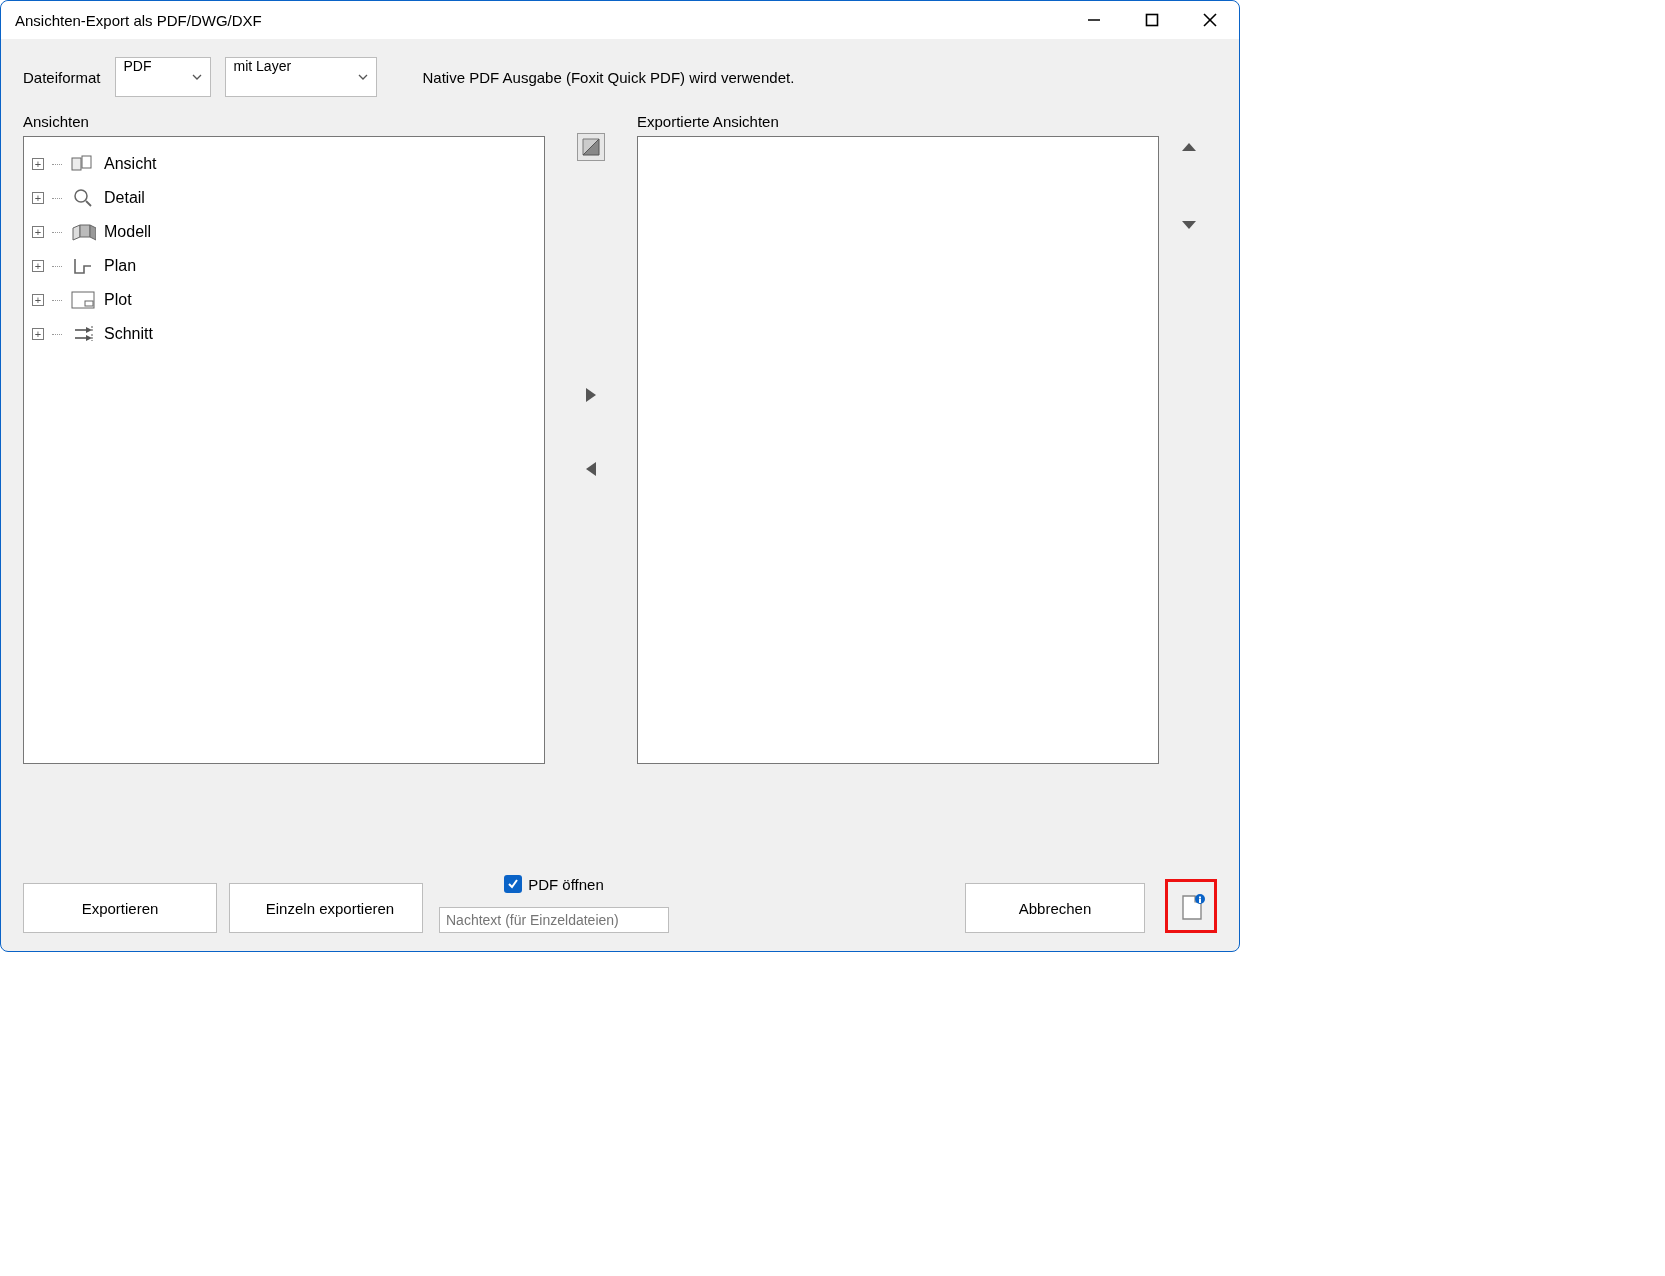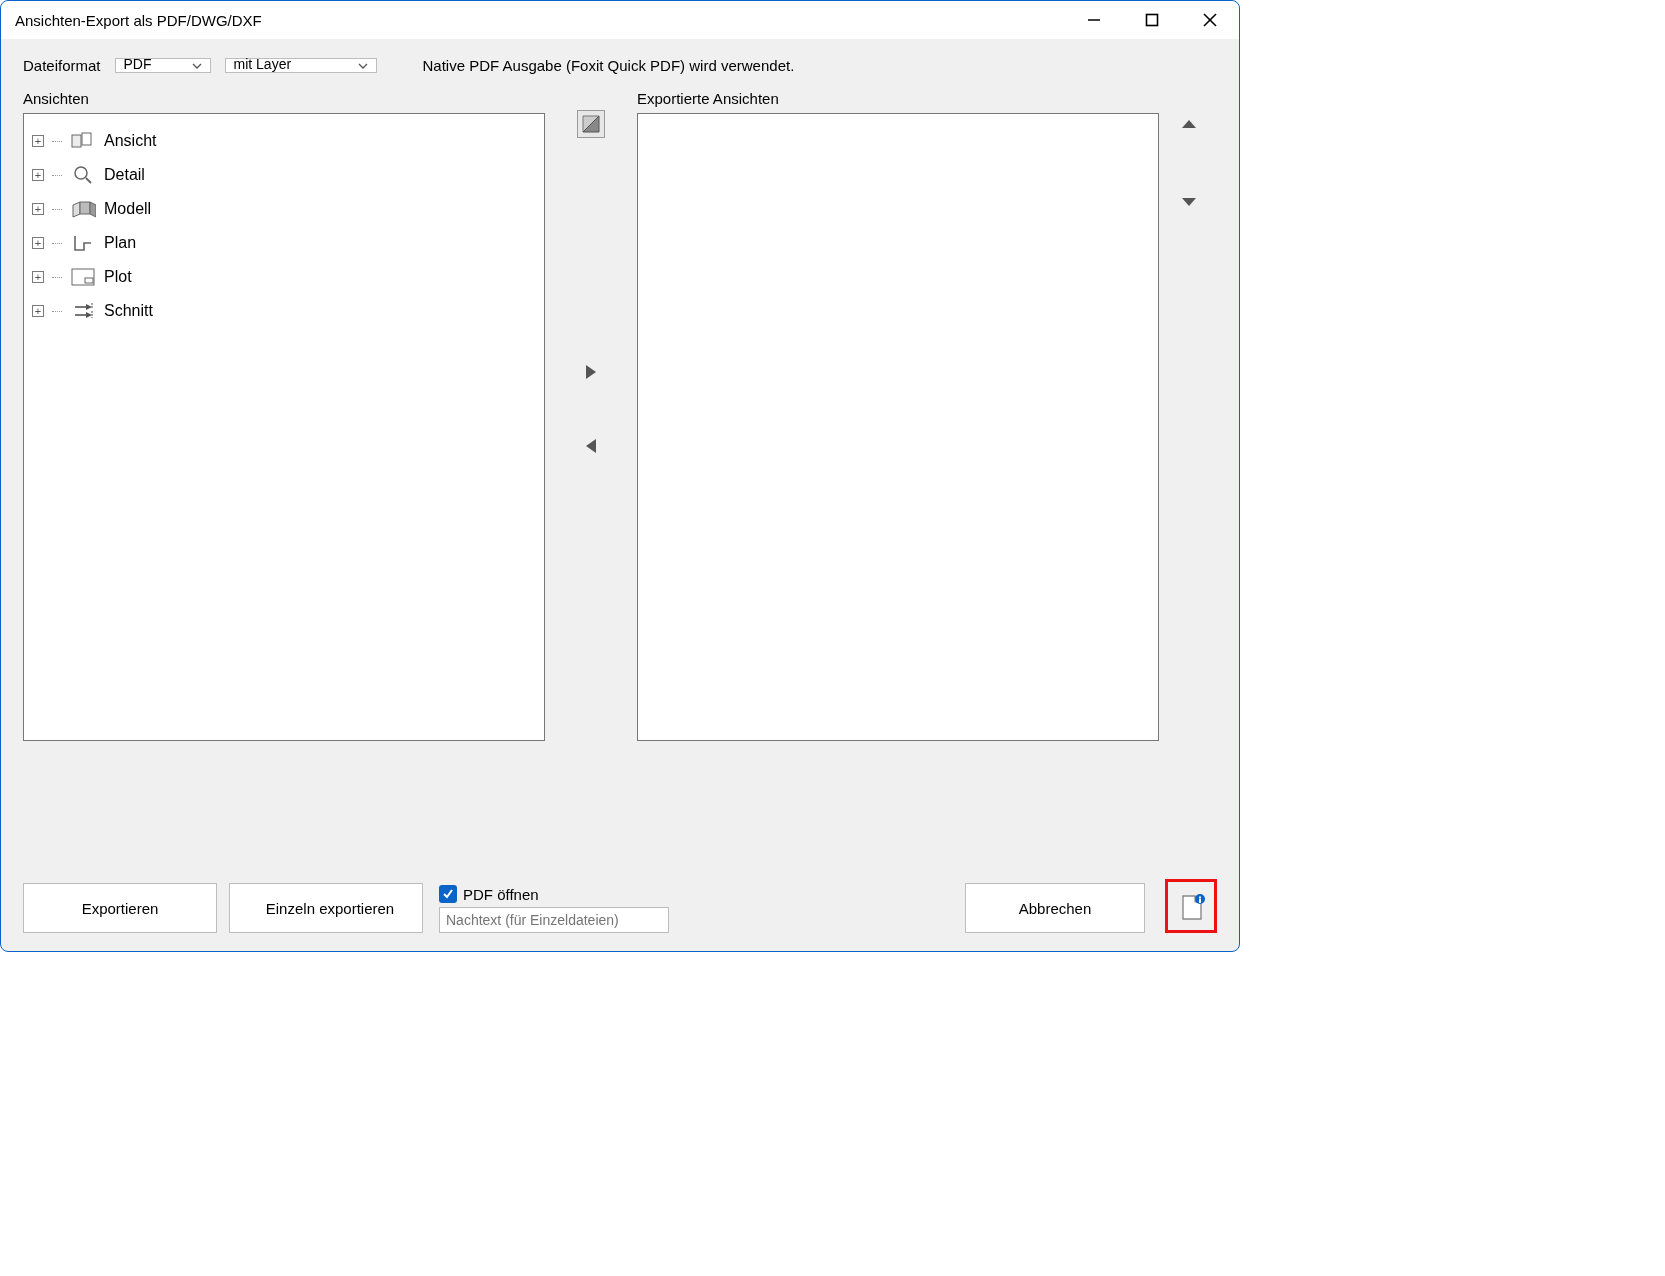--- a/index.html
+++ b/index.html
@@ -49,26 +49,26 @@
   .top-row {
     display: flex;
     align-items: center;
     padding: 18px 31px 10px 22px;
     gap: 14px;
   }
   .label { color:#000; }
   .select {
     background:#fff;
     border:1px solid #bdbdbd;
-    height:15px;
+    height:40px;
     font-size:14px;
     padding:0 26px 0 8px;
     position:relative;
     display:flex;
-    align-items:flex-end;
+    align-items:flex-start;
     cursor:pointer;
   }
   .select .caret {
     position:absolute;
     right:8px;
     top:50%;
     transform:translateY(-50%);
   }
   .select.format { width:96px; }
   .select.layer { width:152px; }
@@ -156,22 +156,23 @@
     justify-content:center;
     font-size:15px;
     cursor:pointer;
   }
   .btn.export { width:194px; }
   .btn.single { width:194px;padding-left:8px; }
   .btn.cancel { width:180px; }
   .pdf-block {
     display:flex;
     flex-direction:column;
-    gap:4px;
+    gap:14px;
     margin-left:4px;
+    align-items:center;
   }
   .check-row { display:flex; align-items:center; gap:6px; }
   .checkbox {
     width:18px;height:18px;
     border-radius:3px;
     background:#0a63c7;
     display:flex;align-items:center;justify-content:center;
   }
   .suffix-input {
     width:230px;

